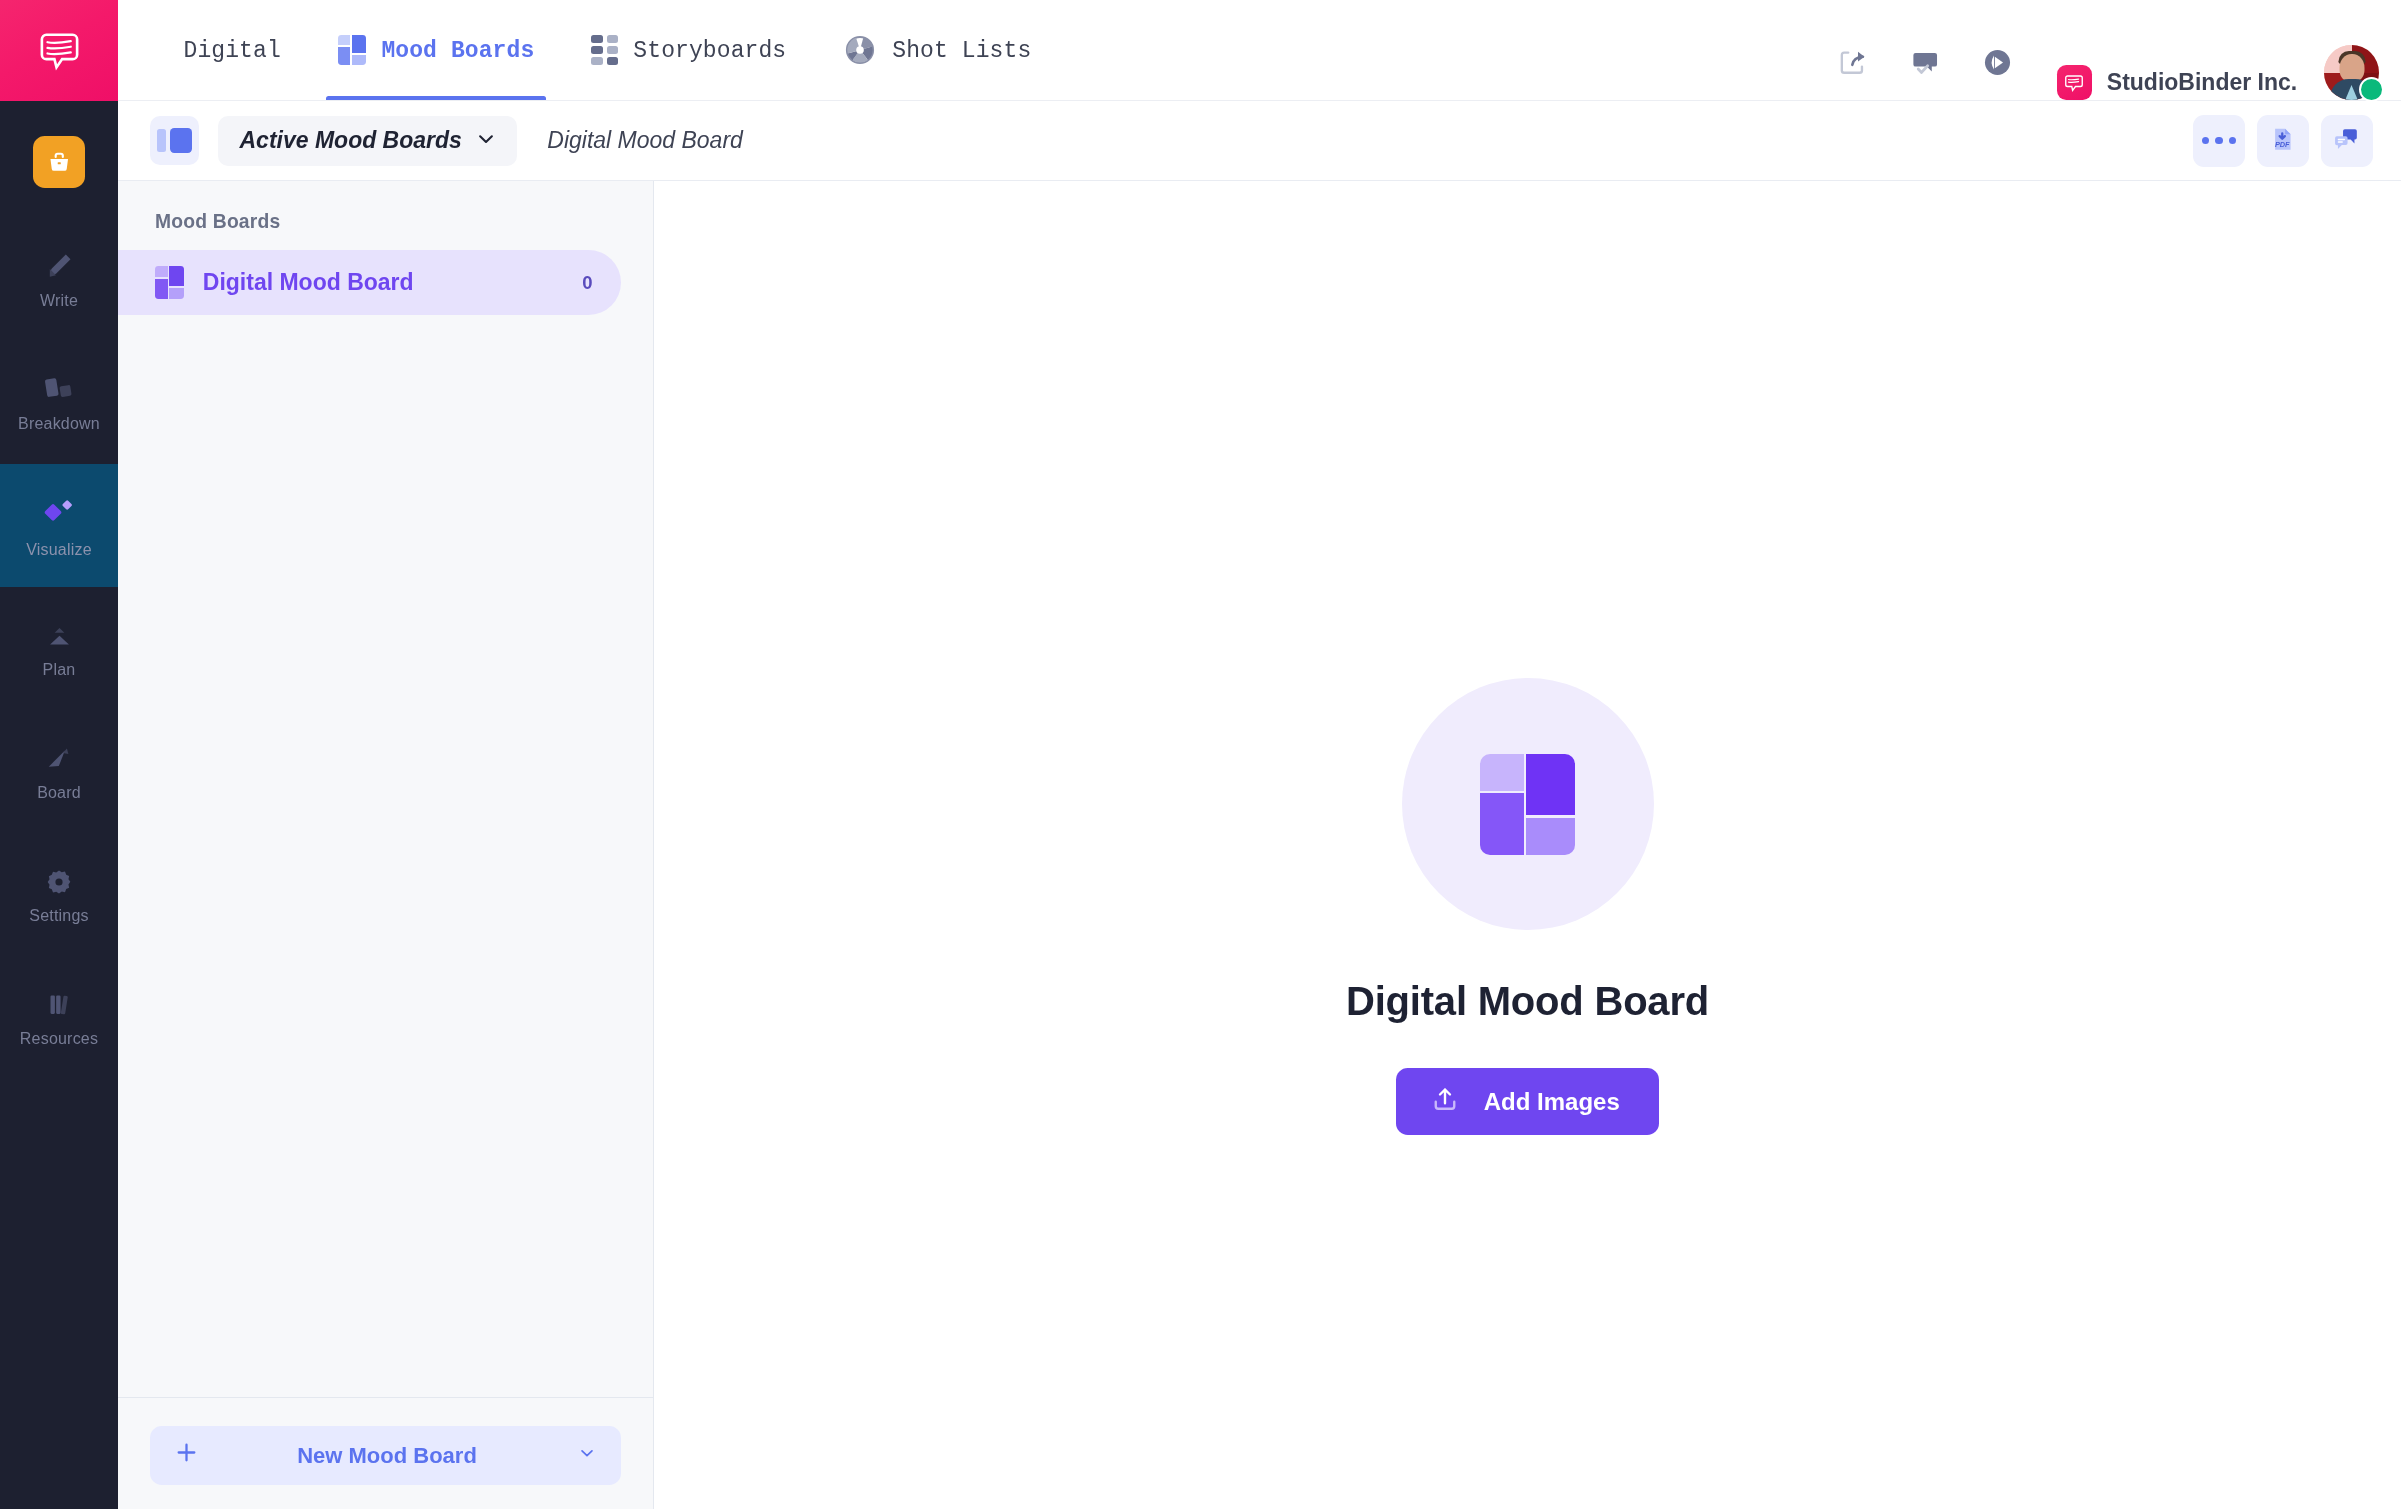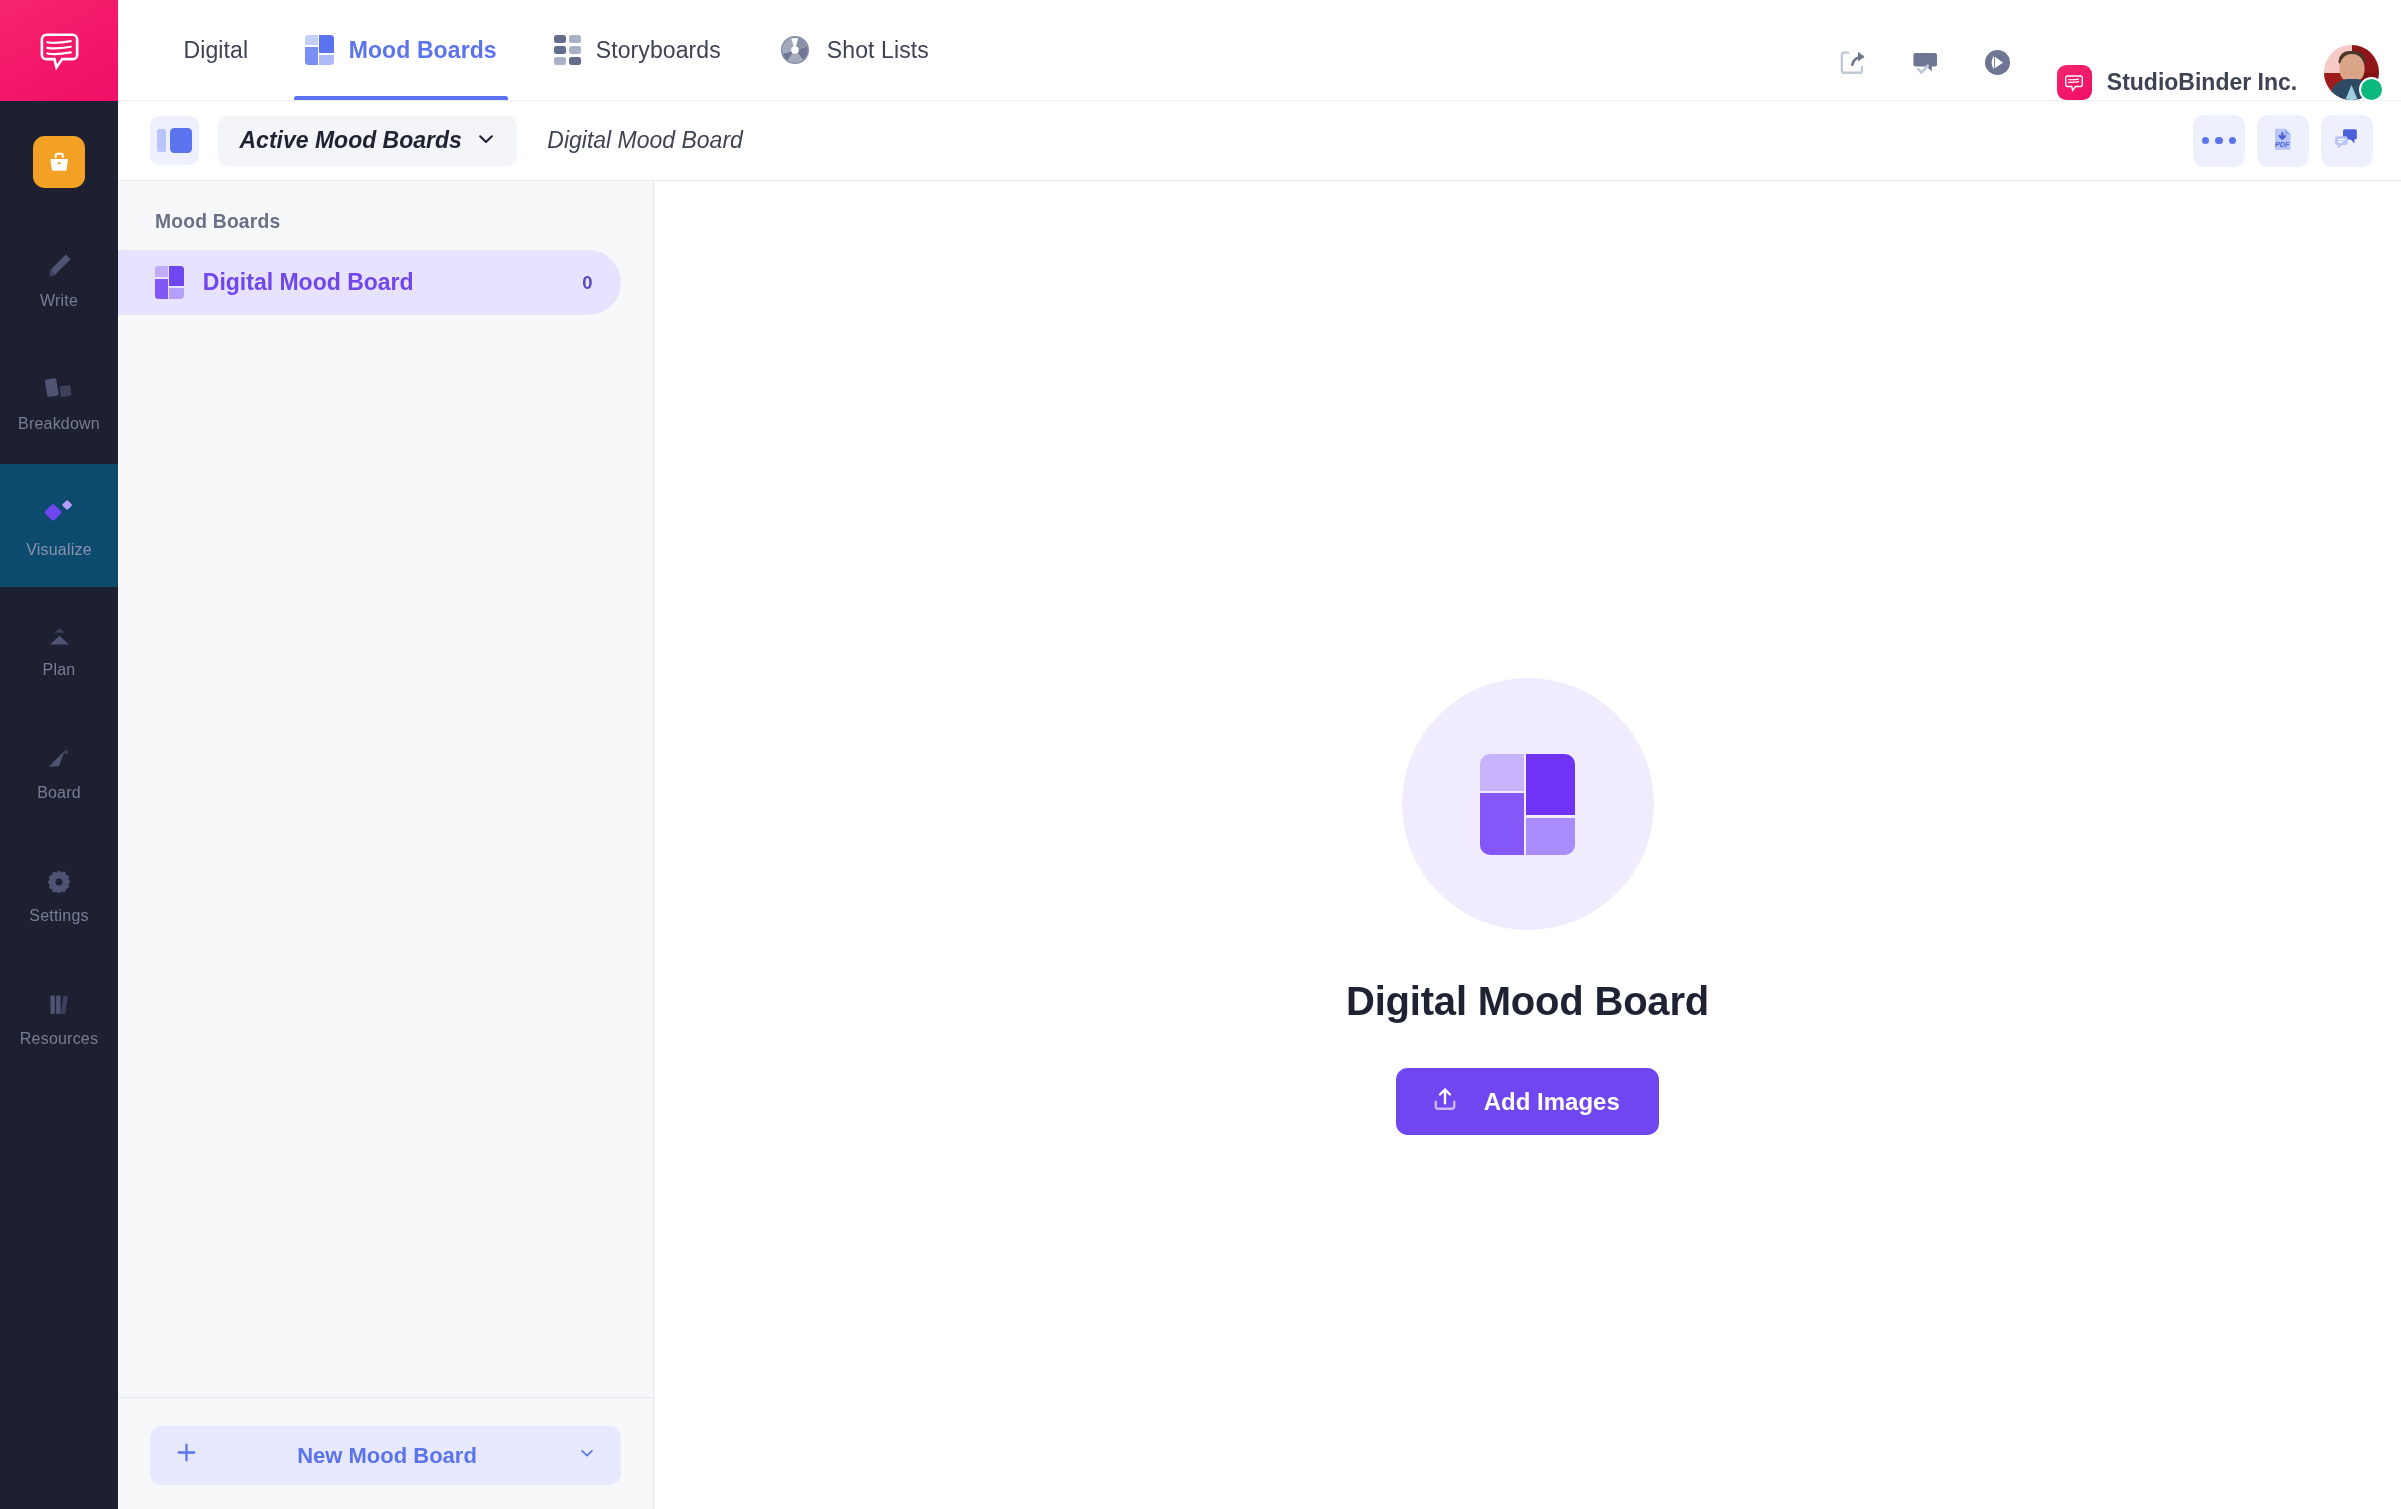--- a/index.html
+++ b/index.html
@@ -48,21 +48,21 @@
 
   
   .right { flex: 1 1 auto; display: flex; flex-direction: column; min-width: 0; }
 
   
   .topbar {
     height: 101px; background: #ffffff;
     border-bottom: 0.8px solid #eceef3;
     display: flex; align-items: stretch; position: relative;
   }
-  .tabs { display: flex; align-items: stretch; padding-left: 37px; }
+  .tabs { display: flex; align-items: stretch; padding-left: 37px; font-family: Liberation Mono, monospace; }
   .tab {
     display: flex; align-items: center; gap: 15px;
     padding: 0 28.5px; position: relative;
     font-size: 23px; color: #3e4354; letter-spacing: 0.1px;
     white-space: nowrap;
   }
   .tab .tab-label { padding-top: 1.7px; }
   .tab.active .tab-label { color: #5b73ef; font-weight: 600; }
   .tab.active::after {
     content: ""; position: absolute; left: 17px; right: 17px; bottom: 0;

